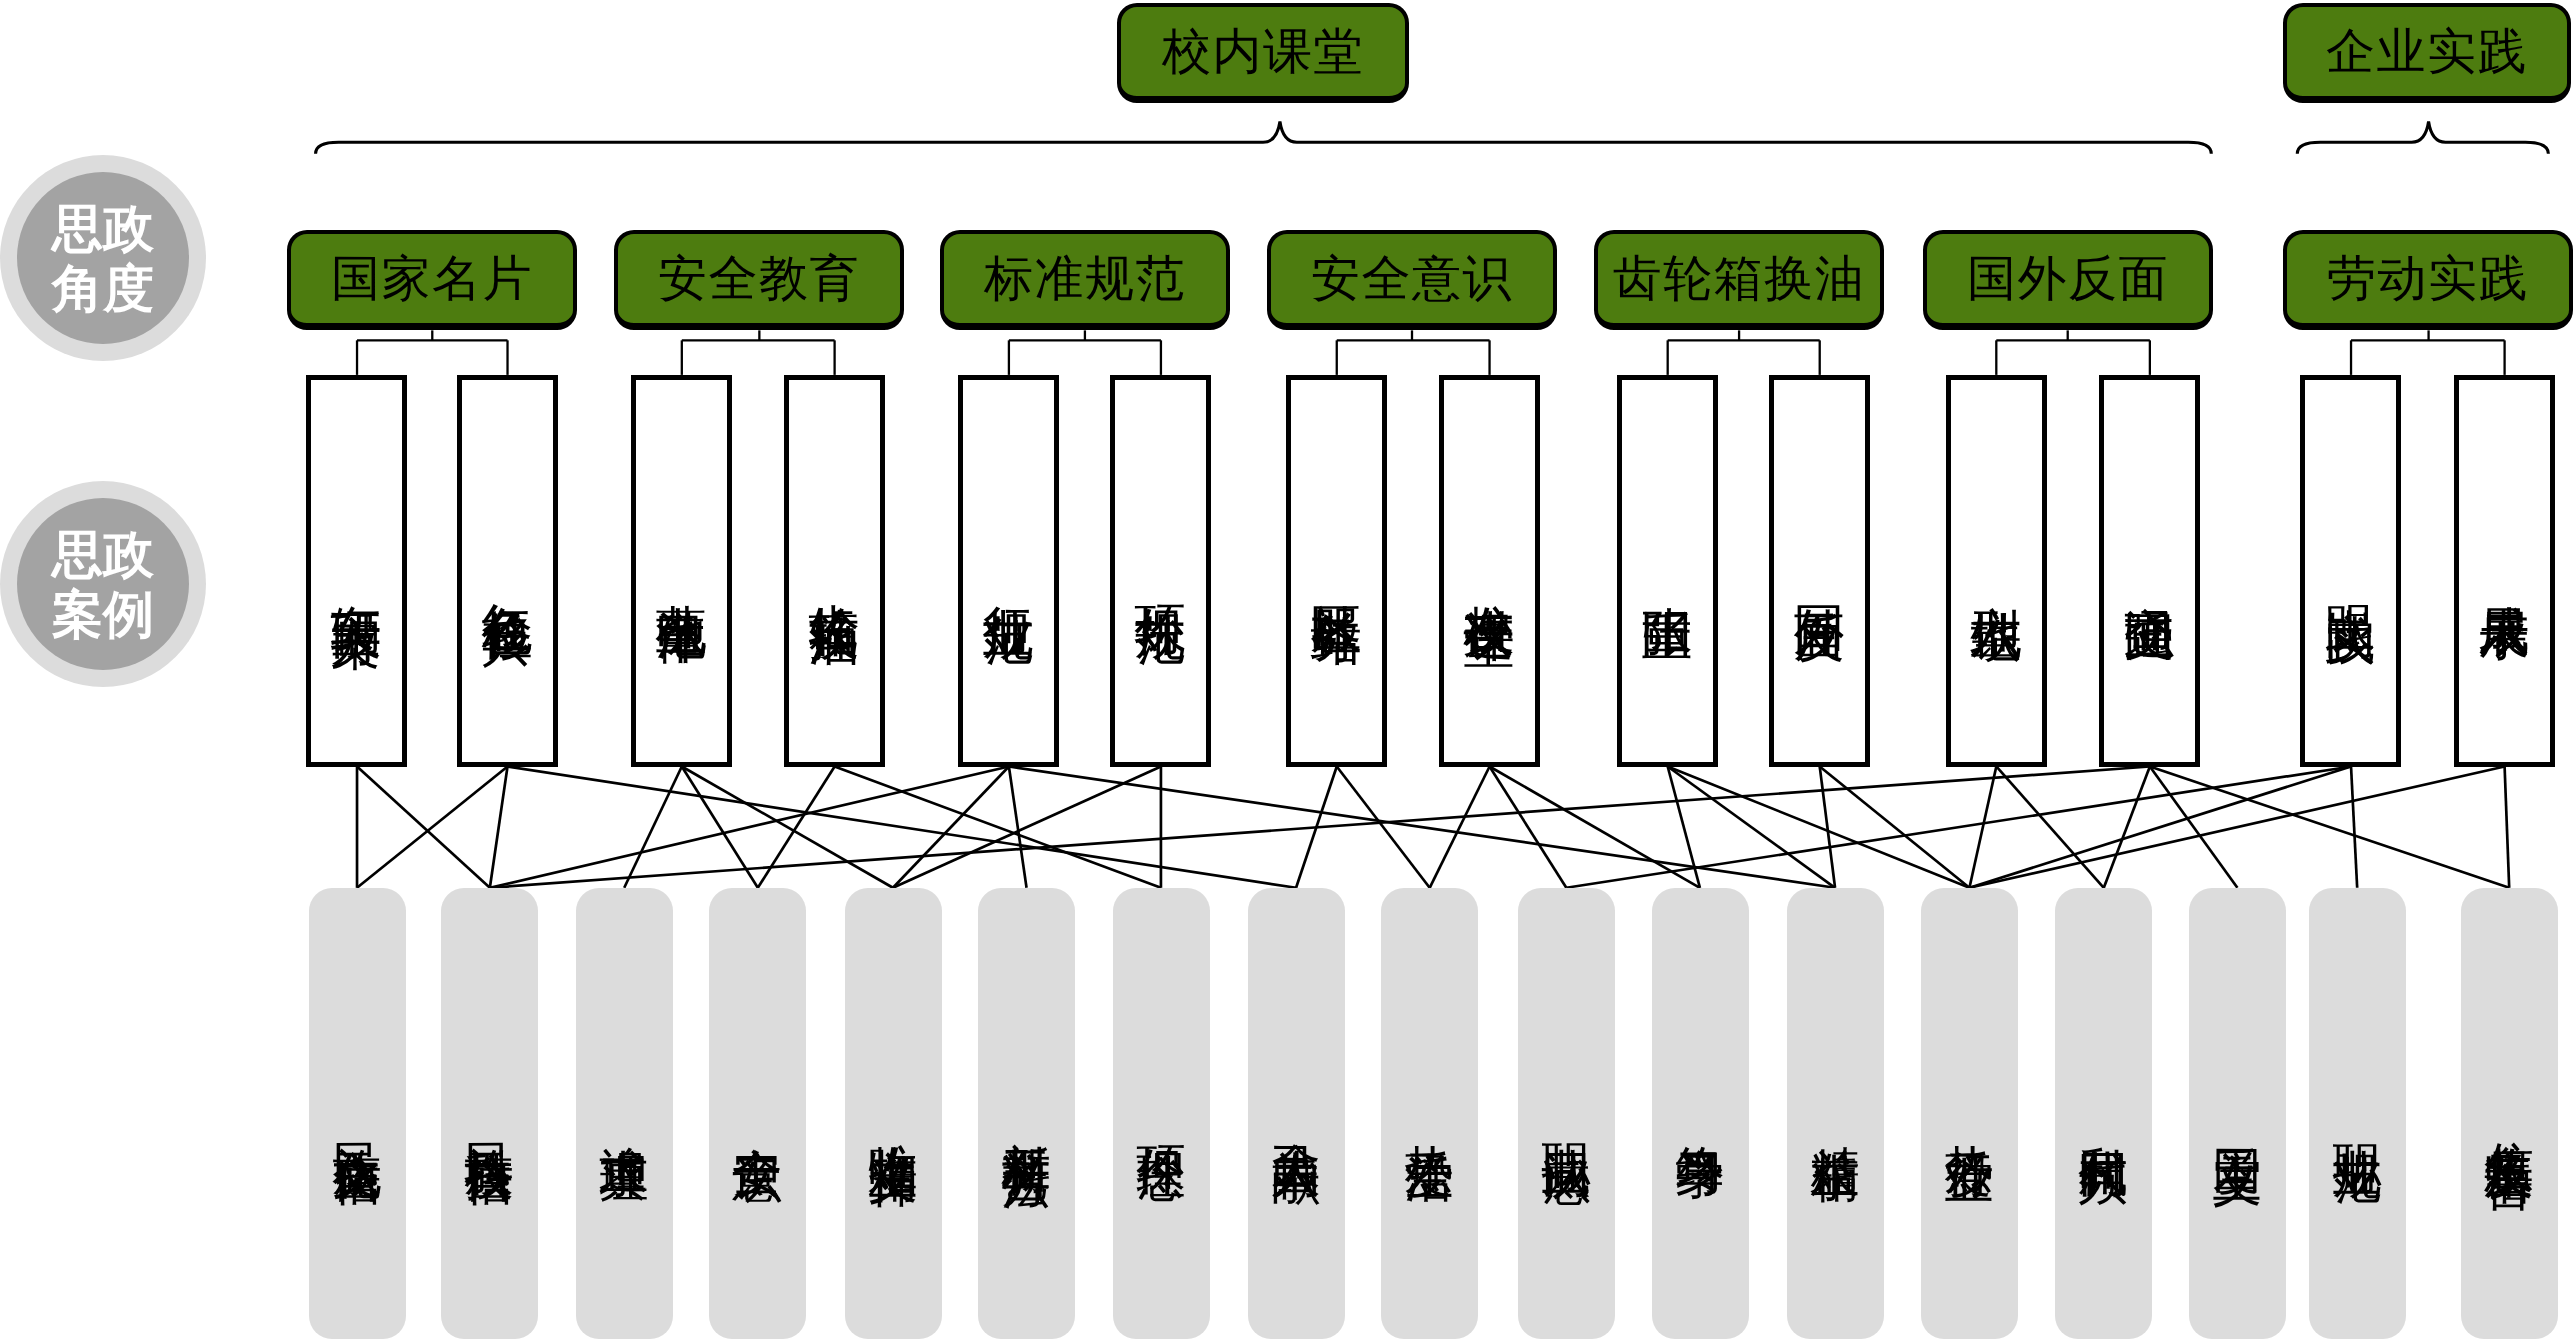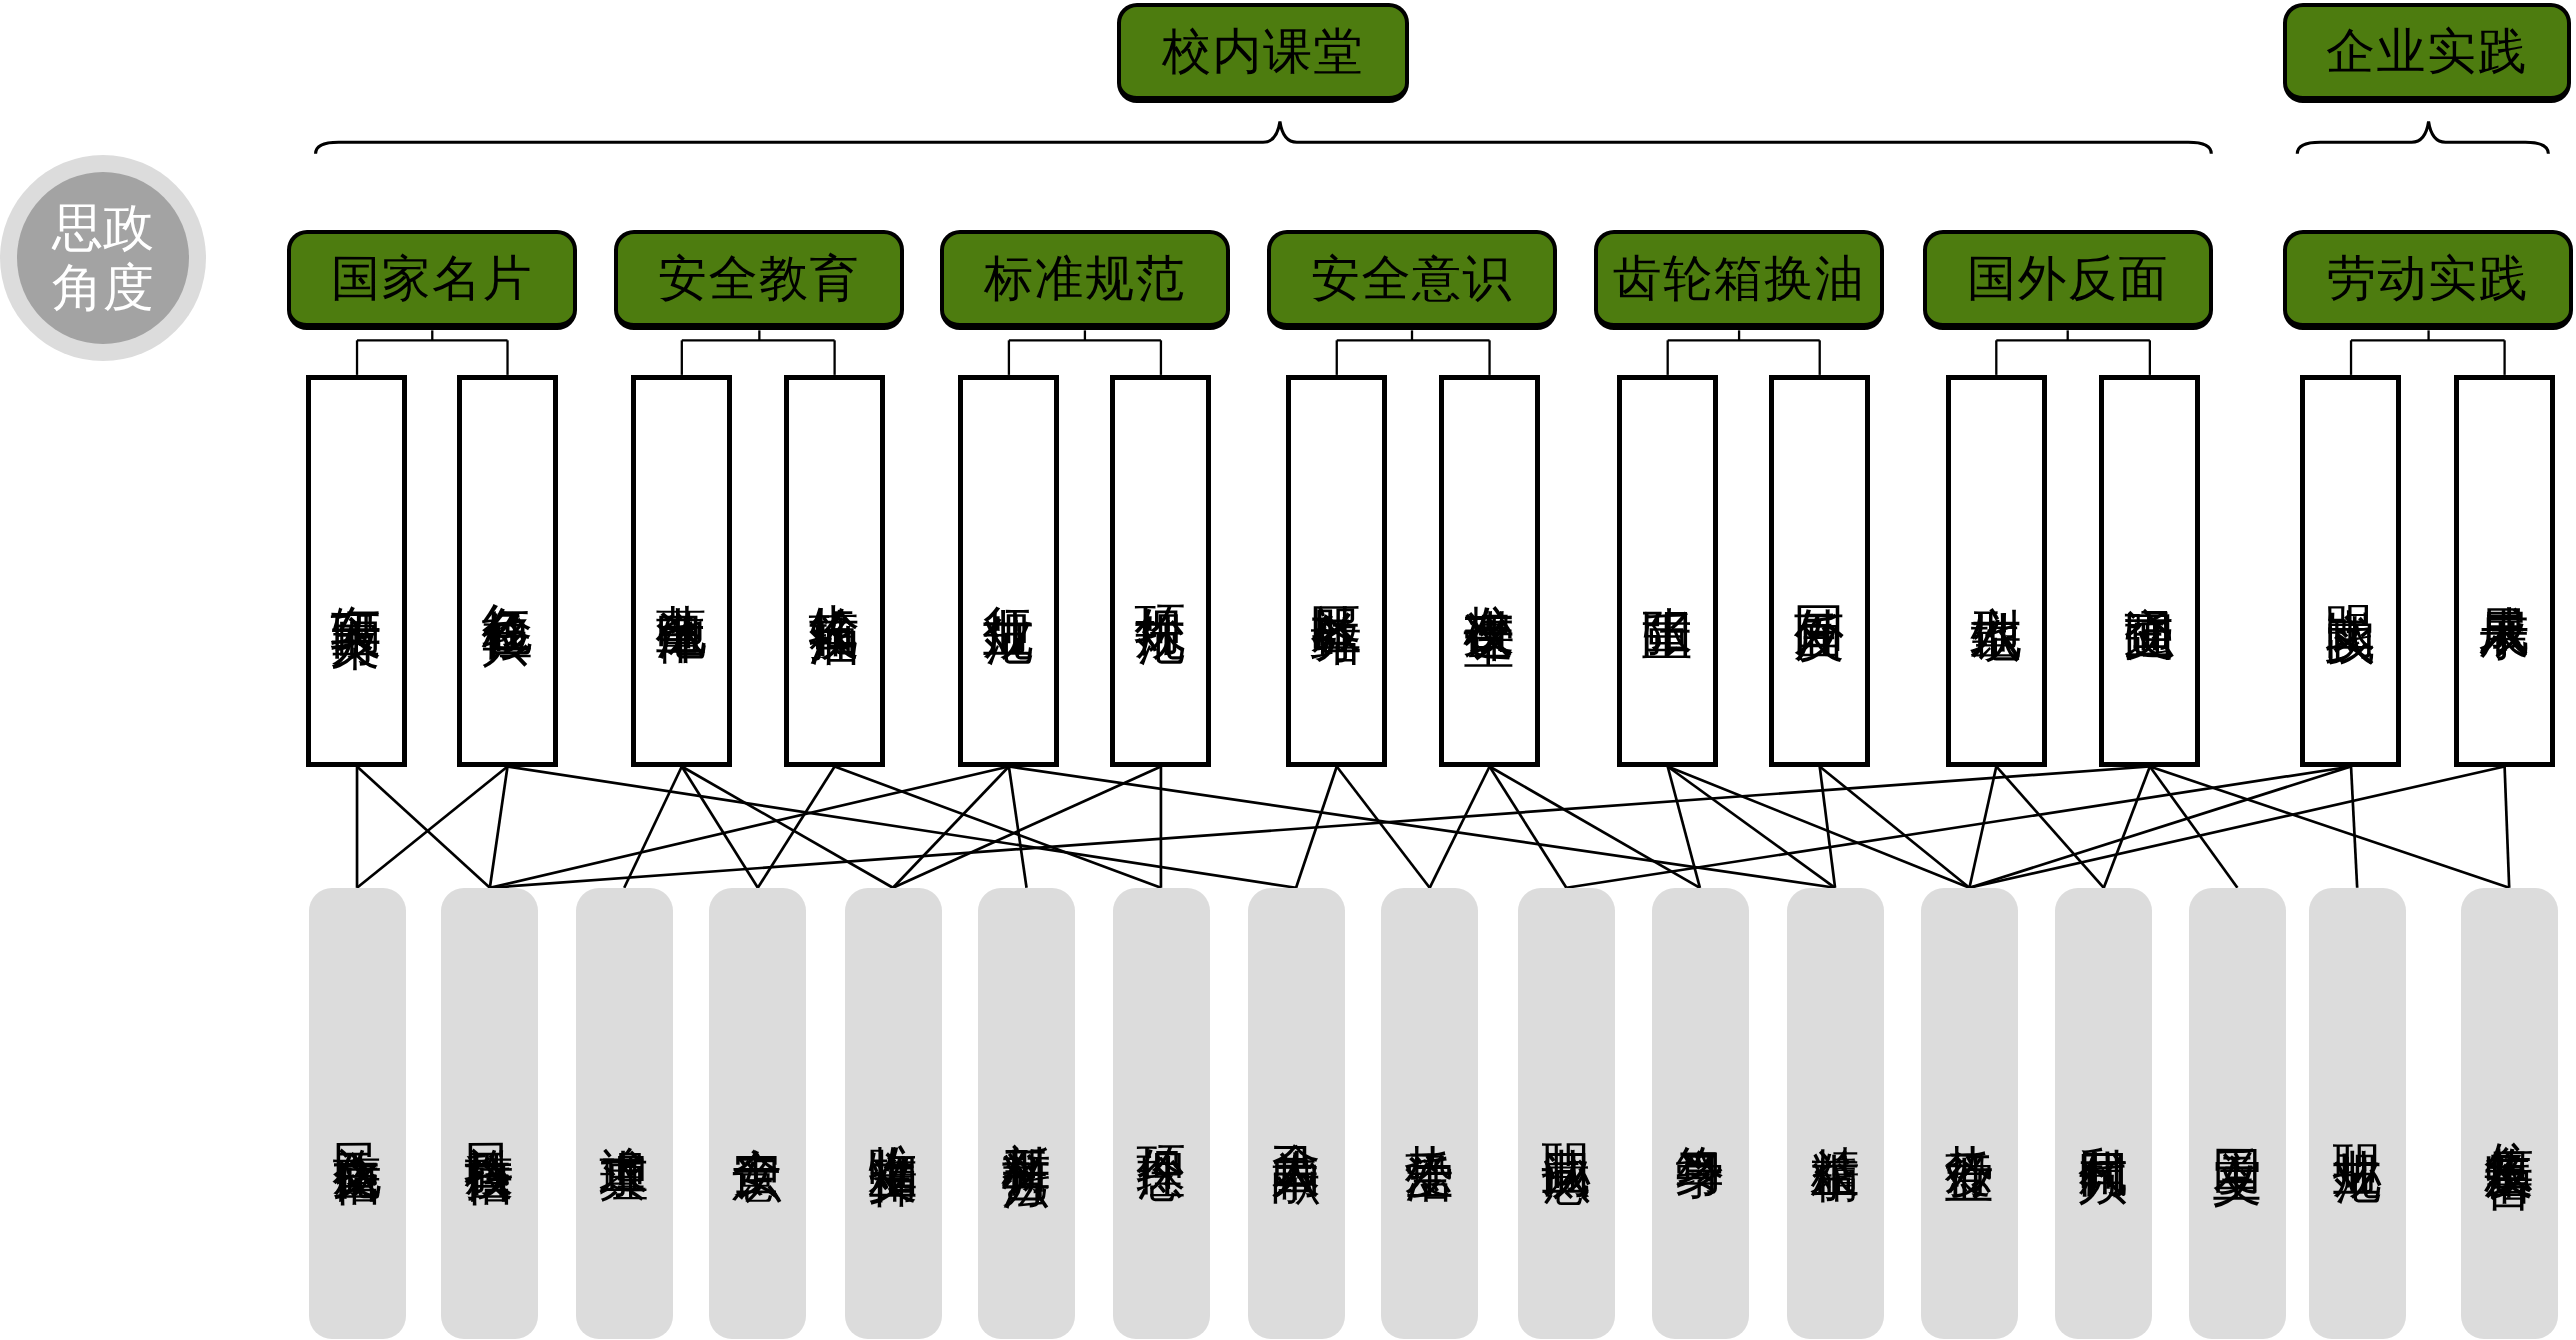--- a/index.html
+++ b/index.html
@@ -1,21 +1,21 @@
 <!DOCTYPE html>
 <html style="font-size:12.3px"><head>
 <meta charset="utf-8">
 <style>
   html,body{margin:0;padding:0;background:#ffffff;}
   body{width:2576px;height:1341px;position:relative;overflow:hidden;
        font-family:"DejaVu Serif","Liberation Serif",serif;color:#000;}
   #canvas{position:absolute;left:0;top:0;width:2576px;height:1341px;}
   .lines{position:absolute;left:0;top:0;}
   .circle{position:absolute;border-radius:50%;background:#a3a3a3;
-          box-shadow:0 0 0 17px #dcdcdc;display:flex;align-items:center;justify-content:center;}
+          box-shadow:0 0 0 17px #dcdcdc;display:flex;align-items:center;justify-content:center;font-weight:bold;}
   .circle span{color:#fff;font-size:51px;line-height:60px;text-align:center;width:115px;display:block;}
   .hbox{position:absolute;border:4.6px solid #000;border-radius:20px;background:#4d7c0f;
         display:flex;align-items:center;justify-content:center;box-sizing:border-box;
         border-bottom-width:7px;}
   .hbox span{font-size:49px;letter-spacing:1.5px;white-space:nowrap;}
   .cbox{position:absolute;border:5.4px solid #000;background:#fff;box-sizing:border-box;
         display:flex;align-items:center;justify-content:center;}
   .cbox span{writing-mode:vertical-rl;text-orientation:upright;font-size:51px;line-height:1;letter-spacing:3.1px;}
   .epill{position:absolute;background:#dcdcdc;border-radius:23px;box-sizing:border-box;
          display:flex;align-items:center;justify-content:center;}
@@ -91,20 +91,23 @@
       <line x1="3062" y1="998" x2="2040" y2="1156" stroke="#000000" stroke-width="3.5"></line>
       <line x1="3062" y1="998" x2="2565" y2="1156" stroke="#000000" stroke-width="3.5"></line>
       <line x1="3062" y1="998" x2="3070" y2="1156" stroke="#000000" stroke-width="3.5"></line>
       <line x1="3262" y1="998" x2="2565" y2="1156" stroke="#000000" stroke-width="3.5"></line>
       <line x1="3262" y1="998" x2="3268" y2="1156" stroke="#000000" stroke-width="3.5"></line>
     </svg>
 
   <div class="circle" style="left:17px;top:172px;width:172px;height:172px;">
     <span>思政角度</span>
   </div>
+  <div class="circle" style="left:17px;top:498px;width:172px;height:172px;">
+    <span>思政案例</span>
+  </div>
 
   <div class="hbox" style="left:1117px;top:3.1px;width:292px;height:100px;">
     <span>校内课堂</span>
   </div>
   <div class="hbox" style="left:2283px;top:3.1px;width:288px;height:100px;">
     <span>企业实践</span>
   </div>
 
   <div id="angle-row">
       <div class="hbox" style="left: 287px; top: 230px; width: 290px; height: 100px;">

